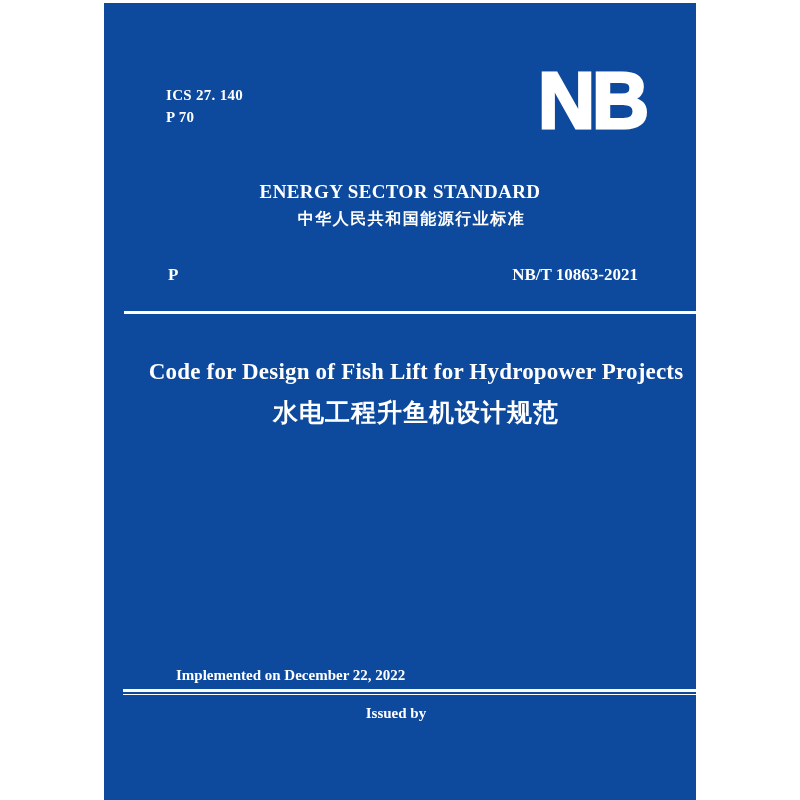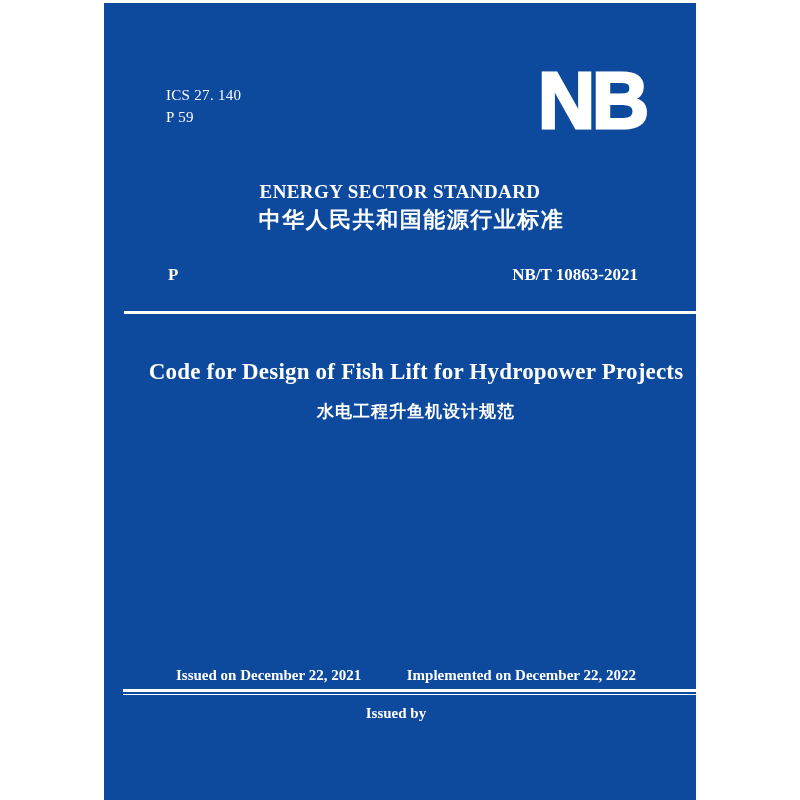--- a/index.html
+++ b/index.html
@@ -16,21 +16,21 @@
     left: 104px; top: 3px;
     width: 592px; height: 797px;
     background: var(--cover-blue);
     color: var(--ink);
   }
   .abs { position: absolute; }
 
   
   .ics-block {
     left: 62px; top: 81px;
-    font-weight: normal; font-size: 15px; line-height: 22px;
+    font-weight: bold; font-size: 15px; line-height: 22px;
     letter-spacing: 0.3px;
   }
 
   
   .nb-logo {
     top: 58px; right: 50px;
     font-family: Liberation Sans, sans-serif;
     font-weight: bold;
     font-size: 79px; line-height: 79px;
     letter-spacing: -3px;
@@ -42,22 +42,22 @@
   .heading-block {
     left: 0; right: 0; top: 177px;
     text-align: center;
   }
   .heading-en {
     font-weight: bold; font-size: 19px; line-height: 23px;
     letter-spacing: 0.4px;
   }
   .heading-zh {
     margin-top: 5px;
-    font-family: Liberation Serif, serif;
-    font-weight: bold; font-size: 22px; line-height: 24px;
+    font-family: Liberation Mono, monospace;
+    font-weight: bold; font-size: 16px; line-height: 24px;
     letter-spacing: 1.5px;
     padding-left: 23px;
   }
 
   
   .number-row {
     left: 64px; right: 58px; top: 262px;
     display: flex; justify-content: space-between; align-items: baseline;
     font-weight: bold; font-size: 17px;
   }
@@ -73,21 +73,21 @@
     text-align: center;
     padding-left: 32px;
   }
   .title-en {
     font-weight: bold; font-size: 23px; line-height: 28px;
     letter-spacing: 0.2px;
   }
   .title-zh {
     margin-top: 10px;
     font-family: "Liberation Sans", "DejaVu Sans", sans-serif;
-    font-weight: bold; font-size: 17px; line-height: 32px;
+    font-weight: bold; font-size: 25px; line-height: 32px;
     letter-spacing: 1px;
   }
 
   
   .dates-row {
     left: 72px; right: 60px; top: 664px;
     display: flex; justify-content: space-between; align-items: baseline;
     font-weight: bold; font-size: 15px;
   }
 
@@ -105,21 +105,21 @@
     font-weight: bold; font-size: 15px;
   }
 </style>
 </head>
 <body>
 
 <div class="cover">
 
   <div class="abs ics-block">
     <div>ICS 27. 140</div>
-    <div>P 59</div>
+    <div>P 70</div>
   </div>
 
   <div class="abs nb-logo">NB</div>
 
   <div class="abs heading-block">
     <div class="heading-en">ENERGY SECTOR STANDARD</div>
     <div class="heading-zh">中华人民共和国能源行业标准</div>
   </div>
 
   <div class="abs number-row">
@@ -128,21 +128,20 @@
   </div>
 
   <div class="abs rule-top"></div>
 
   <div class="abs title-block">
     <div class="title-en">Code for Design of Fish Lift for Hydropower Projects</div>
     <div class="title-zh">水电工程升鱼机设计规范</div>
   </div>
 
   <div class="abs dates-row">
-    <span>Issued on December 22, 2021</span>
     <span>Implemented on December 22, 2022</span>
   </div>
 
   <div class="abs rule-bottom"></div>
 
   <div class="abs issuer-row">
     <span>Issued by</span>
   </div>
 
 </div>

